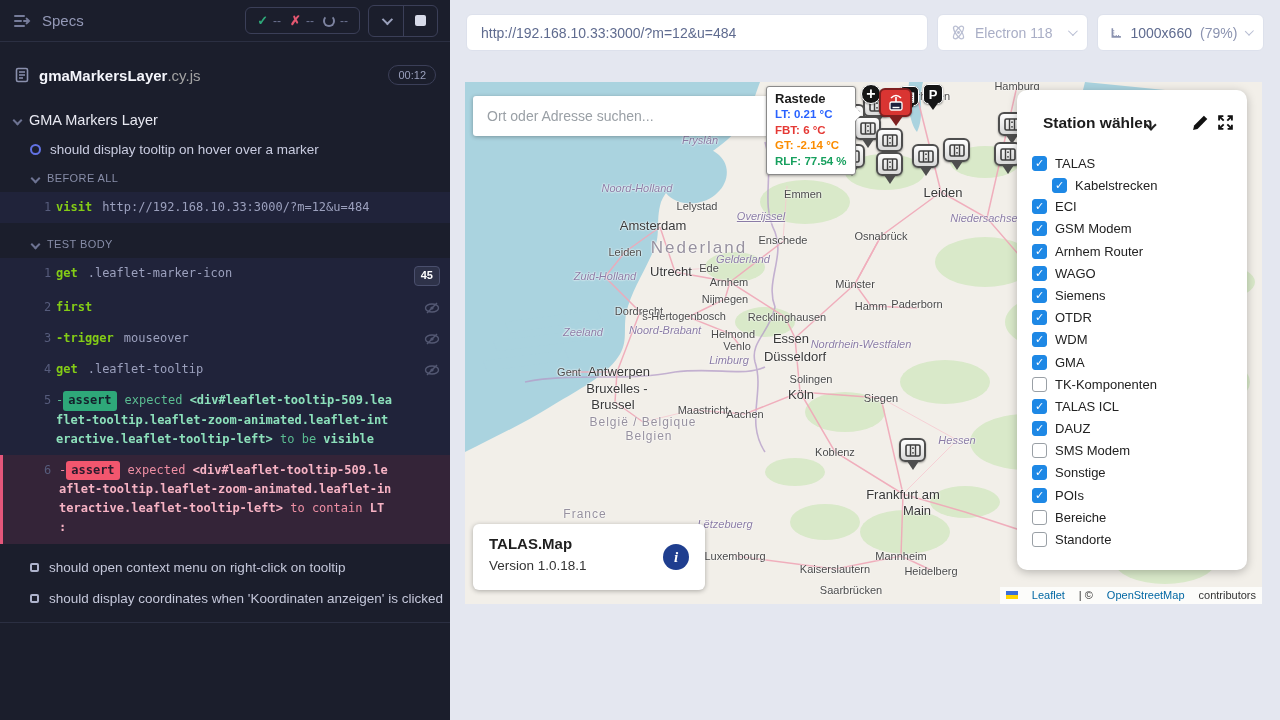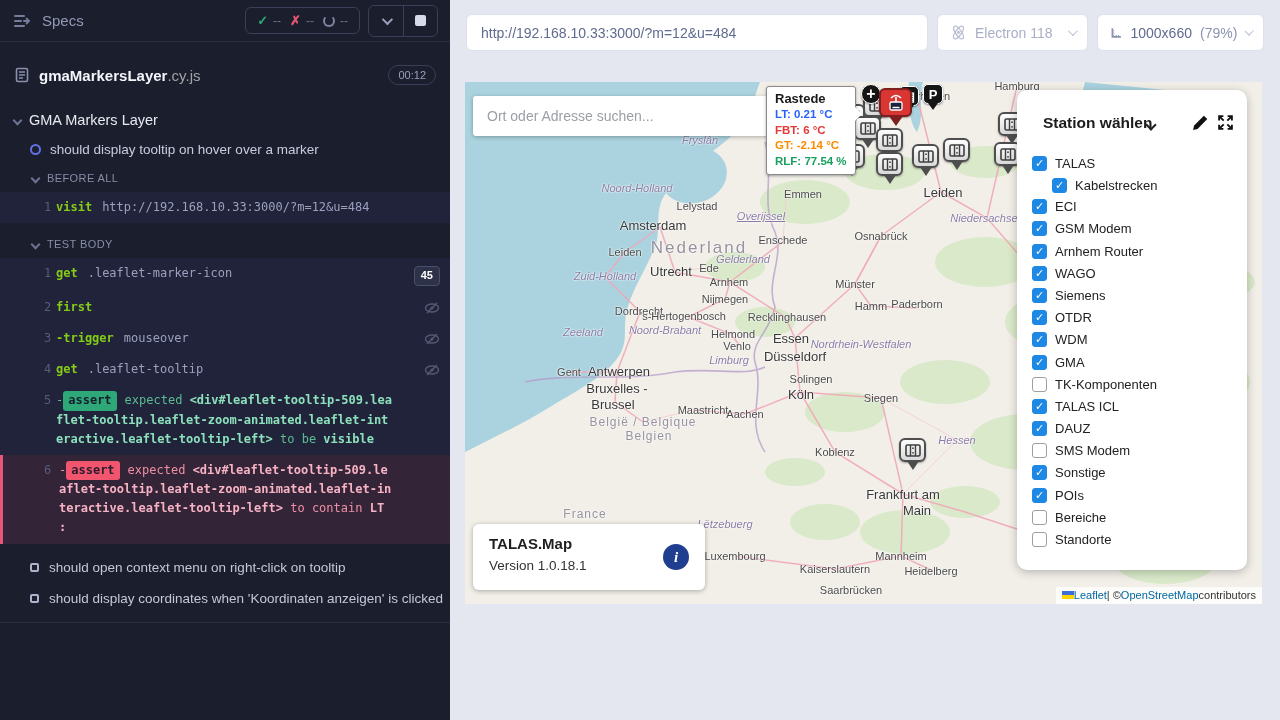--- a/index.html
+++ b/index.html
@@ -113,21 +113,21 @@
   .cb { width:15px; height:15px; border-radius:3px; border:1.5px solid #9aa0a6; background:#fff; flex:none; display:flex; align-items:center; justify-content:center; font-size:11px; color:#fff; }
   .cb.checked { background:#1e88e5; border-color:#1e88e5; }
 
   
   .version-box { position:absolute; left:8px; top:442px; width:232px; height:66px; background:#fff; border-radius:6px; box-shadow:0 1px 5px rgba(0,0,0,.3); z-index:20; padding:11px 16px; }
   .vb-title { font-size:15px; font-weight:bold; color:#1f1f1f; }
   .vb-ver { font-size:13.5px; color:#333; margin-top:6px; }
   .info-ic { position:absolute; right:16px; top:20px; width:26px; height:26px; border-radius:50%; background:#1f3e8f; color:#fff; font-family:"Liberation Serif",serif; font-style:italic; font-weight:bold; font-size:15px; display:flex; align-items:center; justify-content:center; cursor:pointer; }
 
   
-  .attrib { position:absolute; right:0; bottom:0; background:rgba(255,255,255,.78); padding:2px 6px 3px; font-size:11px; color:#333; z-index:19; display:flex; align-items:center; gap:0; }
+  .attrib { position:absolute; right:0; bottom:0; background:rgba(255,255,255,.78); padding:2px 6px 3px; font-size:11px; color:#333; z-index:19; display:flex; align-items:center; gap:14px; }
   .ua-flag { width:12px; height:8px; background:linear-gradient(#3a6fd8 50%, #ffd500 50%); display:inline-block; }
   .attrib a { color:#0067a3; text-decoration:none; }
 </style>
 </head>
 <body>
 
 <div class="reporter">
   <div class="rep-top">
     <svg class="menu-ic" viewBox="0 0 20 20">
         <g stroke="#767c9a" stroke-width="2" fill="none" stroke-linecap="round">

